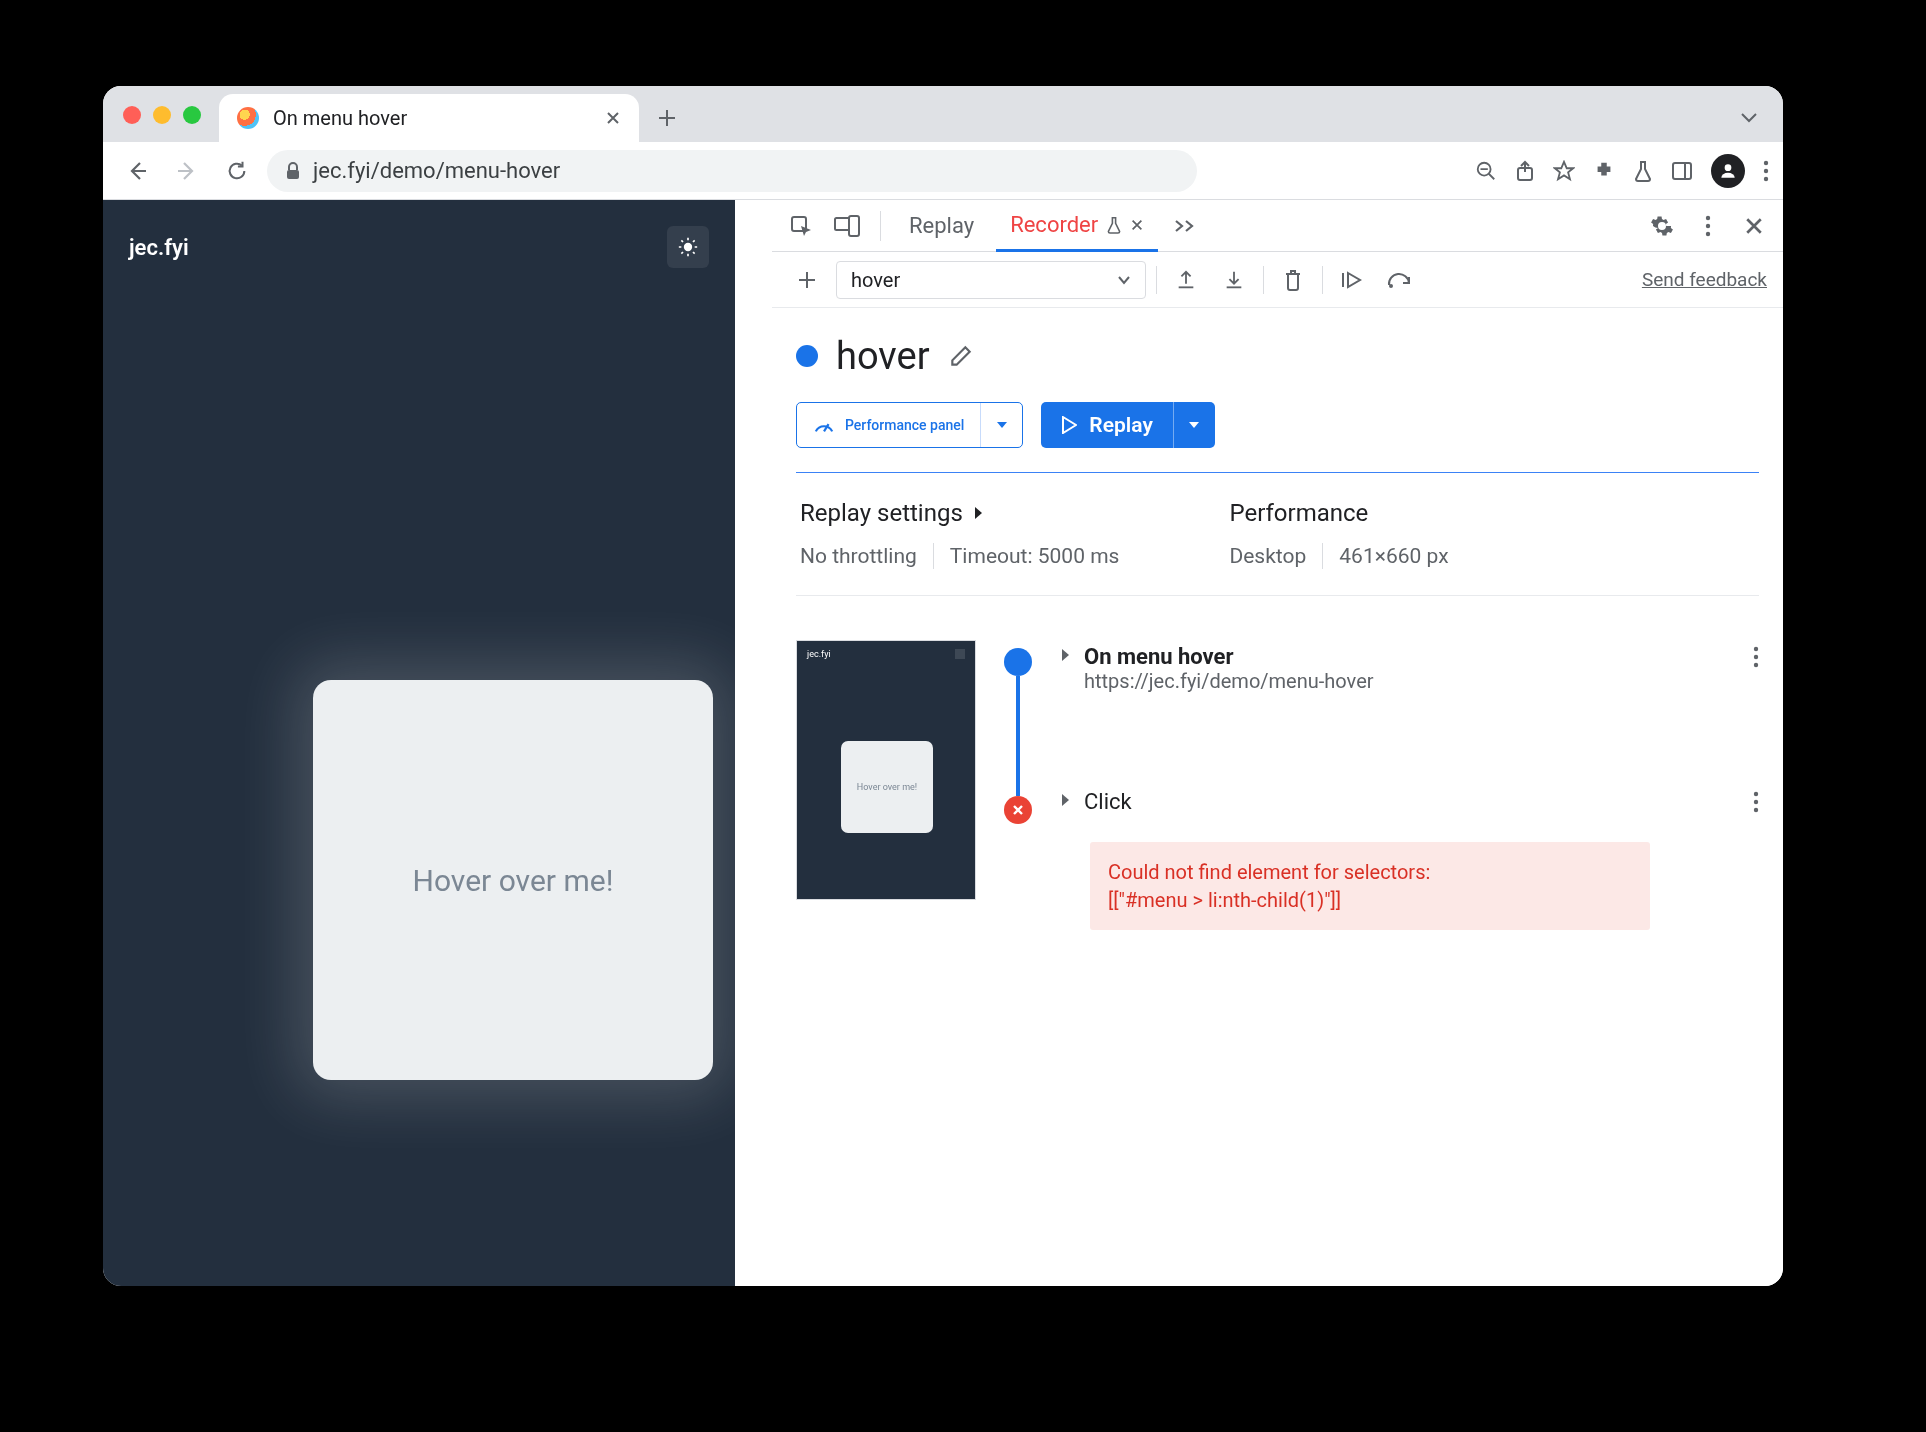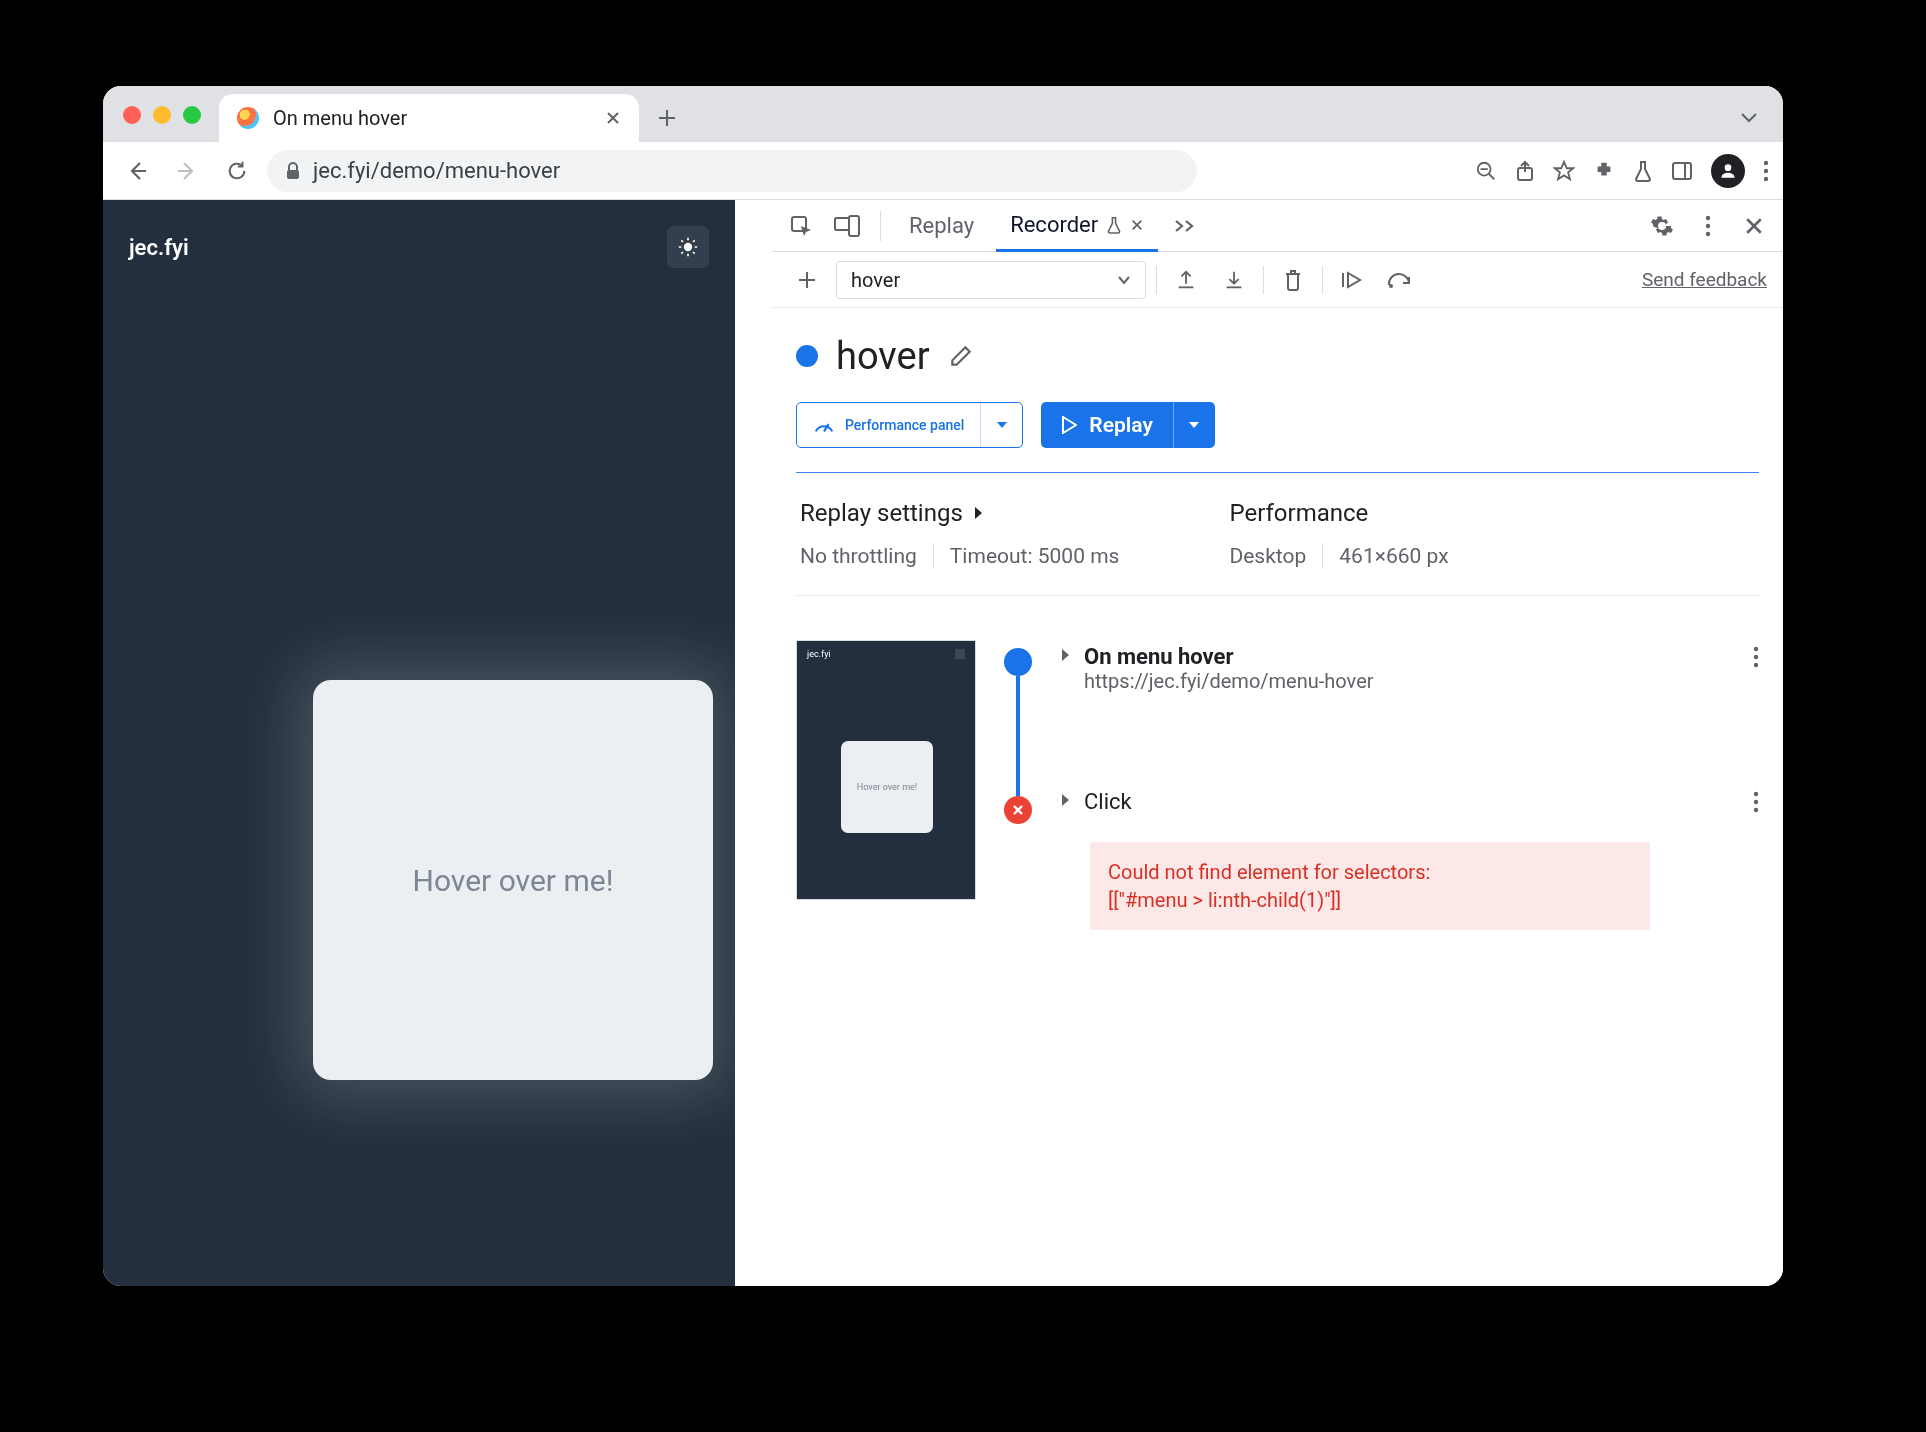--- a/index.html
+++ b/index.html
@@ -114,21 +114,21 @@
   height: 52px;
   border-bottom: 1px solid #dadce0;
   display: flex; align-items: center;
   padding: 0 10px;
   gap: 8px;
   color: #5f6368;
 }
 .dt-ico { width: 38px; height: 38px; display: flex; align-items: center; justify-content: center; }
 .dt-sep { width: 1px; height: 30px; background: #dadce0; margin: 0 6px; }
 .dt-tab { padding: 12px 14px; font-size: 22px; color: #5f6368; display: flex; align-items: center; gap: 8px; }
-.dt-tab.active { color: #0f172a; border-bottom: 3px solid #1a73e8; margin-bottom: -1px; }
+.dt-tab.active { color: #ef4444; border-bottom: 3px solid #1a73e8; margin-bottom: -1px; }
 .dt-tabs .spacer { flex: 1; }
 .dt-close-x { font-size: 20px; color: #5f6368; }
 
 
 .rec-bar {
   height: 56px;
   border-bottom: 1px solid #e8eaed;
   display: flex; align-items: center;
   padding: 0 16px;
   gap: 10px;

